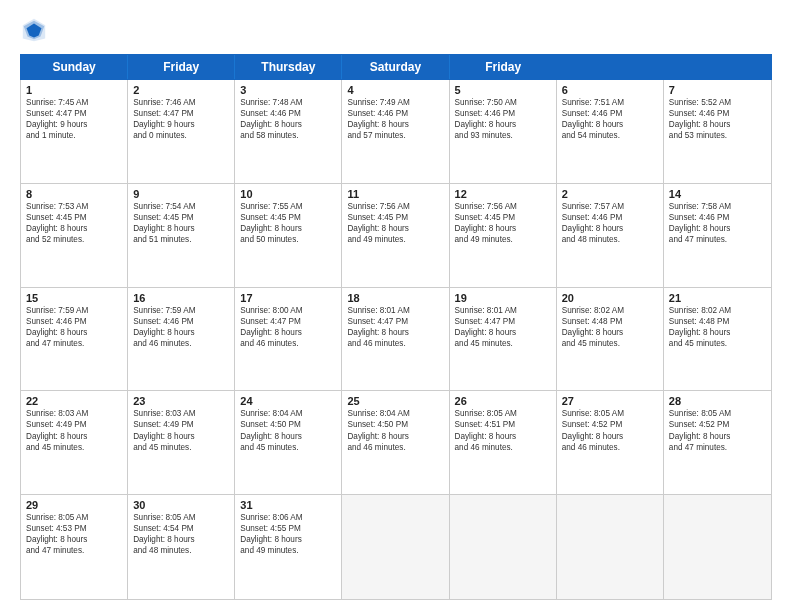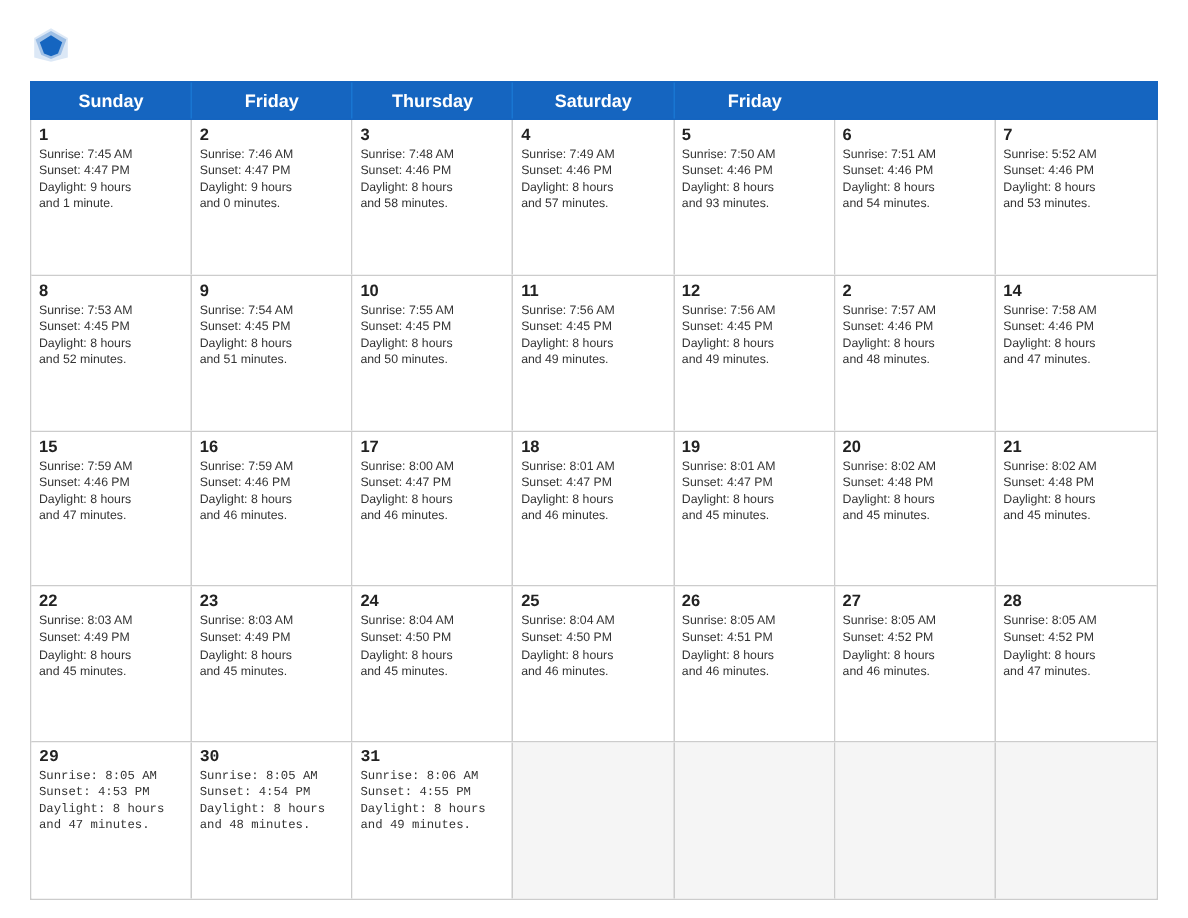--- a/index.html
+++ b/index.html
@@ -79,21 +79,21 @@
       grid-template-rows: repeat(5, 1fr);
       border-left: 1px solid #ccc;
       border-right: 1px solid #ccc;
       border-bottom: 1px solid #ccc;
     }
     .cal-row {
       display: grid;
       grid-template-columns: repeat(7, 1fr);
       border-bottom: 1px solid #ccc;
     }
-    .cal-row:last-child { border-bottom: none; font-family: Liberation Mono, monospace; }
+    .cal-row:last-child { border-bottom: none; }
     .cal-cell {
       border-right: 1px solid #ccc;
       padding: 4px 5px 3px 5px;
       font-size: 8.5px;
       color: #333;
       background: #fff;
       vertical-align: top;
       min-height: 0;
       overflow: hidden;
     }

